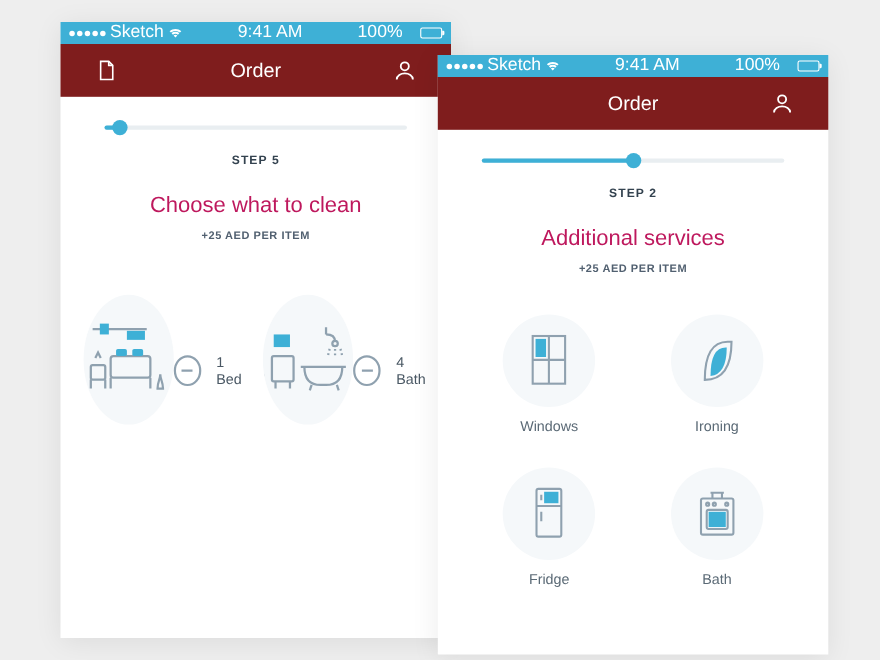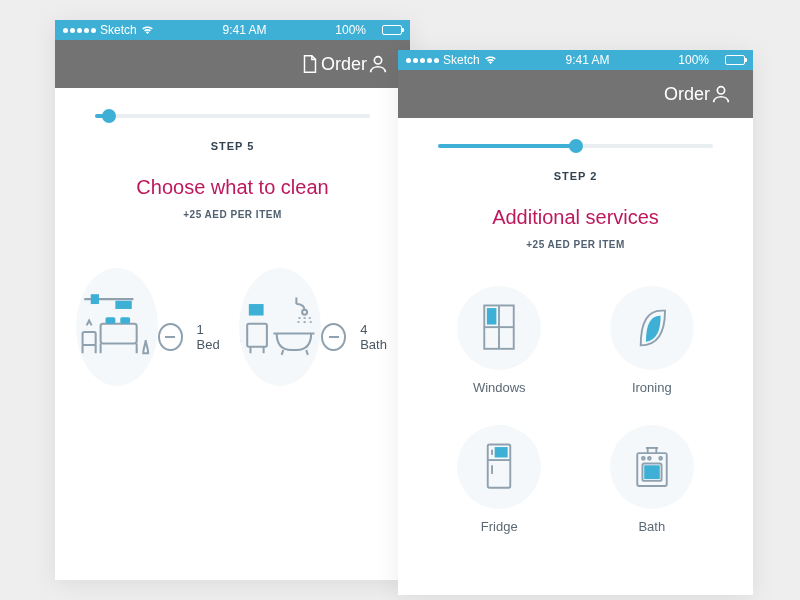--- a/index.html
+++ b/index.html
@@ -17,42 +17,42 @@
     background: #fff;
     box-shadow: 0 4px 24px rgba(0,0,0,0.08);
   }
   .phone-left { left: 55px; top: 20px; height: 560px; }
   .phone-right { left: 398px; top: 50px; height: 545px; }
 
   .status-bar {
     height: 20px;
     background: #3eb0d6;
     color: #fff;
-    font-size: 12px;
+    font-size: 16px;
     display: flex;
     align-items: center;
     padding: 0 8px;
     justify-content: space-between;
   }
   .status-left { display: flex; align-items: center; gap: 4px; }
   .dots { display: flex; gap: 2px; }
   .dot { width: 5px; height: 5px; border-radius: 50%; background: #fff; }
   .status-right { display: flex; align-items: center; gap: 16px; }
   .battery { width: 20px; height: 10px; border: 1px solid #fff; border-radius: 2px; position: relative; }
   .battery::after { content:""; position:absolute; right:-3px; top:2px; width:2px; height:4px; background:#fff; border-radius:0 1px 1px 0;}
   .battery-fill { background:#fff; height:100%; width:100%; }
 
   .nav-bar {
     height: 48px;
-    background: #737373;
+    background: #7f1d1d;
     color: #fff;
     display: flex;
     align-items: center;
-    justify-content: flex-end;
-    padding: 0 21px;
+    justify-content: space-between;
+    padding: 0 31px;
   }
   .nav-title { font-size: 18px; font-weight: 400; }
   .nav-icon { width: 22px; height: 22px; }
   .nav-icon svg { width: 100%; height: 100%; }
 
   .progress-wrap { padding: 26px 40px 0 40px; }
   .progress-track {
     position: relative;
     height: 4px;
     background: #e9eef1;

